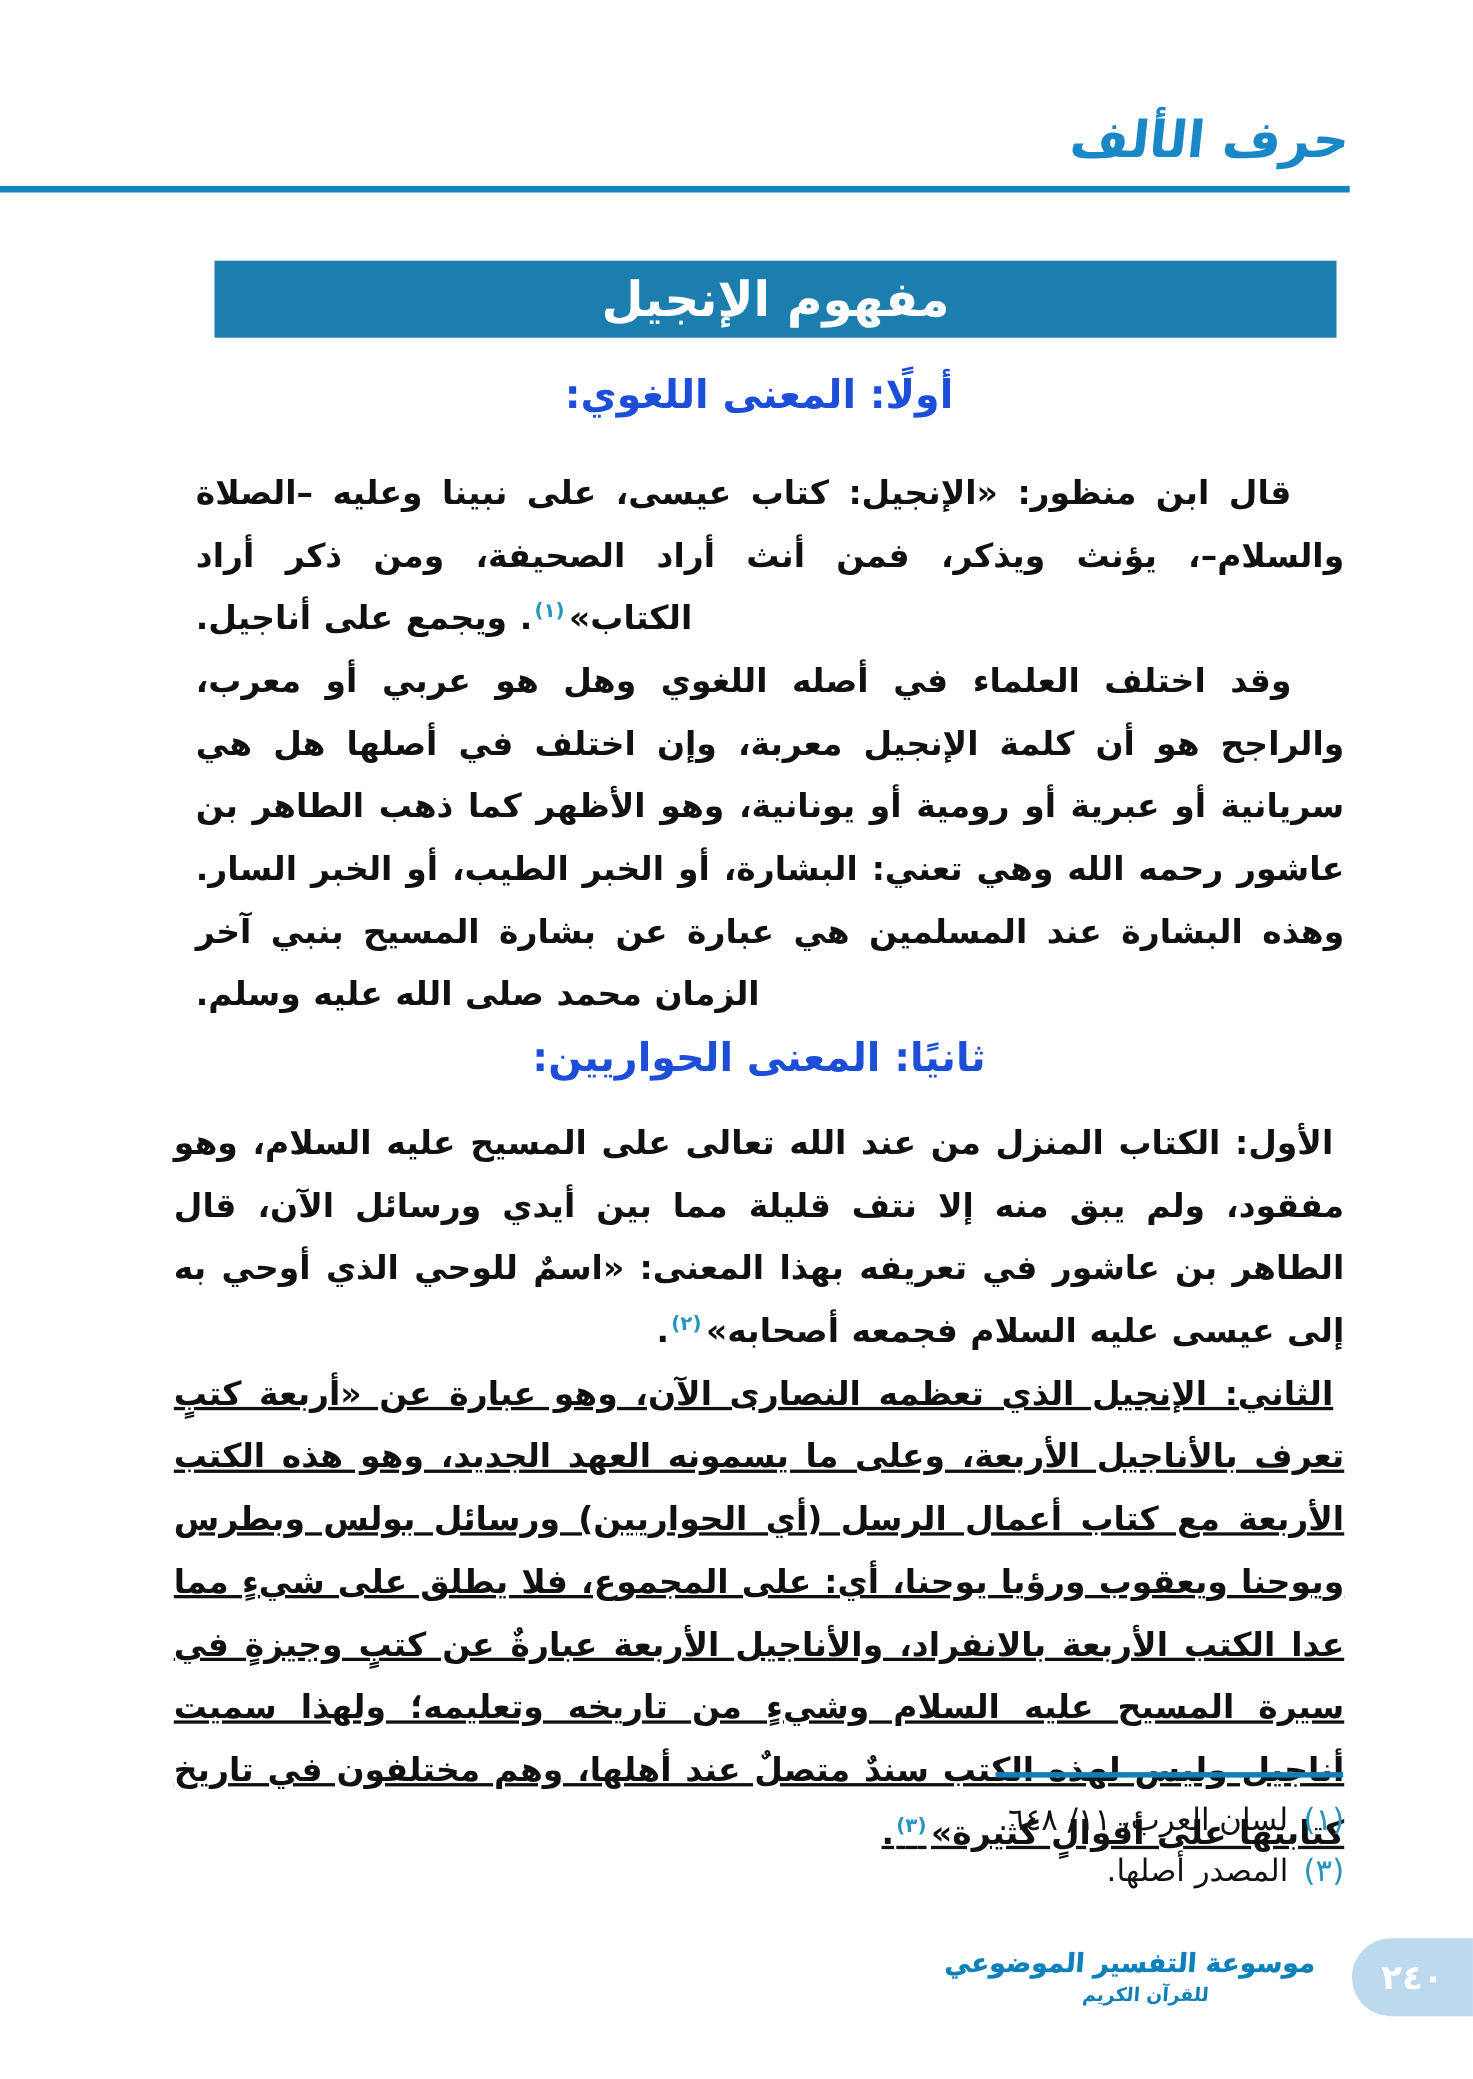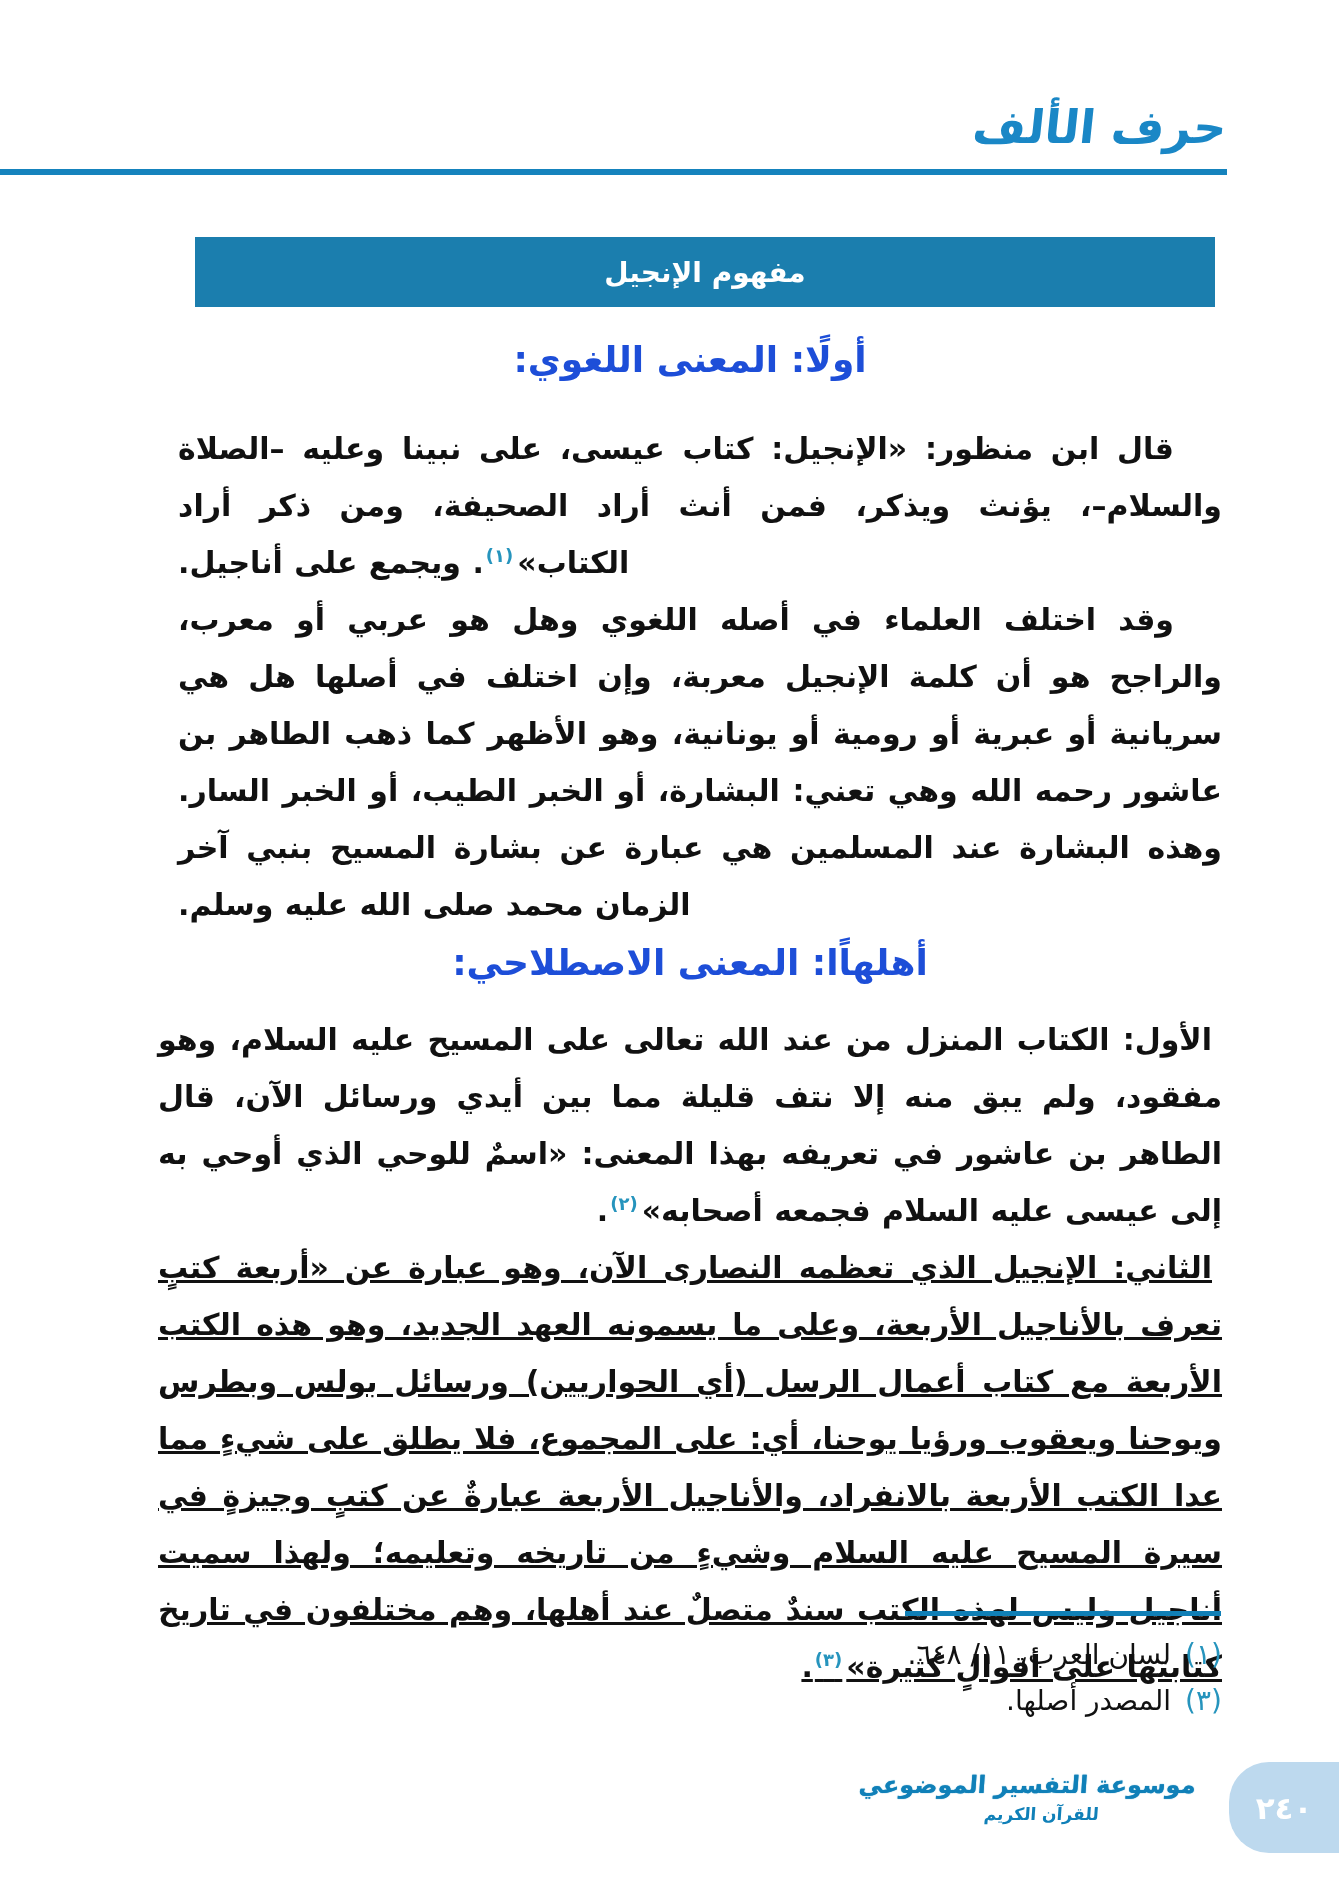--- a/index.html
+++ b/index.html
@@ -25,21 +25,21 @@
     background:#1583bd;
   }
 
   
   .banner{
     position:absolute;top:237px;left:195px;width:1020px;height:70px;
     background:#1b7eae;
     display:flex;align-items:center;justify-content:center;
   }
   .banner-title{
-    color:#ffffff;font-size:28px;font-weight:bold;
+    color:#ffffff;font-size:44px;font-weight:bold;
   }
 
   
   .main{
     position:absolute;top:330px;right:117px;left:158px;
     color:#111111;
   }
   .sec-heading{
     color:#1d4ed8;font-size:36px;font-weight:bold;
     line-height:60px;margin:0;
@@ -89,21 +89,21 @@
   }
   .logo-main{
     font-size:24px;font-weight:bold;line-height:34px;
     text-shadow:0 0 1px #1080b8;
     white-space:nowrap;
   }
   .logo-sub{
     font-size:17px;font-weight:bold;line-height:24px;
   }
   .page-badge{
-    position:absolute;top:1762px;right:0;width:110px;height:91px;
+    position:absolute;top:1762px;right:0;width:110px;height:71px;
     background:#bdd9ee;
     border-radius:40px 0 0 40px;
     display:flex;align-items:center;justify-content:center;
   }
   .page-number{
     color:#ffffff;font-size:31px;font-weight:bold;letter-spacing:3px;
   }
 </style>
 </head>
 <body>
@@ -118,21 +118,21 @@
   </div>
 
   <div class="main">
 
     <h2 class="sec-heading first">أولًا: المعنى اللغوي:</h2>
 
     <p class="para p1 last-left indent-big"><span>قال ابن منظور: «الإنجيل: كتاب عيسى، على نبينا وعليه –الصلاة والسلام–، يؤنث ويذكر، فمن أنث أراد الصحيفة، ومن ذكر أراد الكتاب»</span><sup class="fn-ref">(١)</sup><span>. ويجمع على أناجيل.</span></p>
 
     <p class="para p2 last-left indent-big"><span>وقد اختلف العلماء في أصله اللغوي وهل هو عربي أو معرب، والراجح هو أن كلمة الإنجيل معربة، وإن اختلف في أصلها هل هي سريانية أو عبرية أو رومية أو يونانية، وهو الأظهر كما ذهب الطاهر بن عاشور رحمه الله وهي تعني: البشارة، أو الخبر الطيب، أو الخبر السار. وهذه البشارة عند المسلمين هي عبارة عن بشارة المسيح بنبي آخر الزمان محمد صلى الله عليه وسلم.</span></p>
 
-    <h2 class="sec-heading second">أهلهاًا: المعنى الاصطلاحي:</h2>
+    <h2 class="sec-heading second">ثانيًا: المعنى الحواريين:</h2>
 
 
     <p class="para p4 last-right indent-small"><span>الأول: الكتاب المنزل من عند الله تعالى على المسيح عليه السلام، وهو مفقود، ولم يبق منه إلا نتف قليلة مما بين أيدي ورسائل الآن، قال الطاهر بن عاشور في تعريفه بهذا المعنى: «اسمٌ للوحي الذي أوحي به إلى عيسى عليه السلام فجمعه أصحابه»</span><sup class="fn-ref">(٢)</sup><span>.</span></p>
 
     <p class="para p5 last-right indent-small"><span>الثاني: الإنجيل الذي تعظمه النصارى الآن، وهو عبارة عن «أربعة كتبٍ تعرف بالأناجيل الأربعة، وعلى ما يسمونه العهد الجديد، وهو هذه الكتب الأربعة مع كتاب أعمال الرسل (أي الحواريين) ورسائل بولس وبطرس ويوحنا ويعقوب ورؤيا يوحنا، أي: على المجموع، فلا يطلق على شيءٍ مما عدا الكتب الأربعة بالانفراد، والأناجيل الأربعة عبارةٌ عن كتبٍ وجيزةٍ في سيرة المسيح عليه السلام وشيءٍ من تاريخه وتعليمه؛ ولهذا سميت أناجيل وليس لهذه الكتب سندٌ متصلٌ عند أهلها، وهم مختلفون في تاريخ كتابتها على أقوالٍ كثيرة»</span><sup class="fn-ref">(٣)</sup><span>.</span></p>
 
   </div>
 
   <div class="fn-rule"></div>
   <div class="footnotes">

